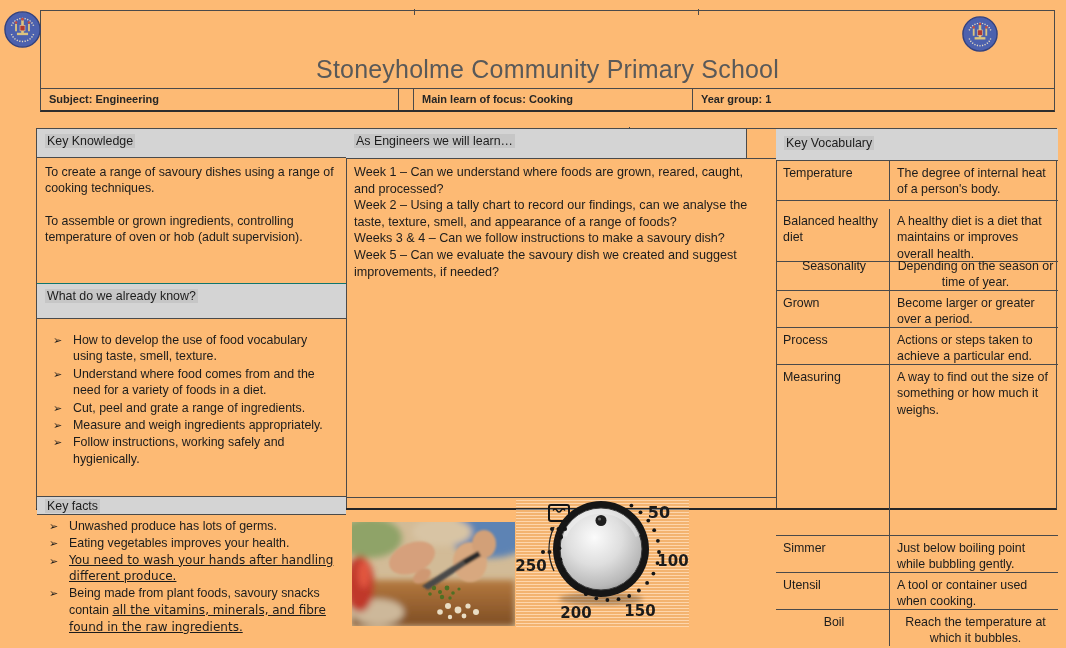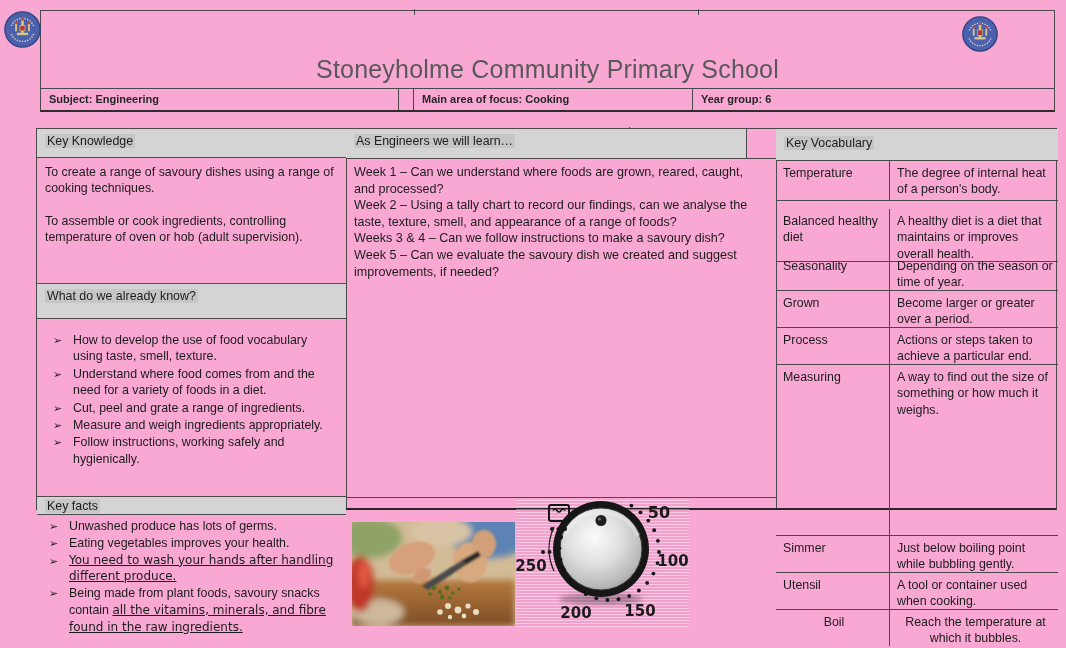--- a/index.html
+++ b/index.html
@@ -1,18 +1,18 @@
 <!DOCTYPE html>
 <html><head>
 <meta charset="utf-8">
 <style>
   * { margin:0; padding:0; box-sizing:border-box; }
   html,body { background:#ffffff; }
   body { font-family:"Liberation Sans", sans-serif; color:#1c1c1c; }
-  #page { position:relative; width:1066px; height:648px; background:#f9a8d4; overflow:hidden; }
+  #page { position:relative; width:1066px; height:648px; background:#fdba74; overflow:hidden; }
 
   
   #header-box { position:absolute; left:40px; top:10px; width:1015px; height:102px;
     border:1px solid #4a4a4a; border-bottom:2px solid #2d2d2d; }
   #school-title { position:absolute; left:0; right:0; bottom:26px; text-align:center;
     font-size:25px; color:#595959; letter-spacing:.2px; }
   #subject-row { position:absolute; left:0; right:0; bottom:0; height:22px;
     border-top:1px solid #4a4a4a; font-weight:bold; font-size:11px; color:#262626; }
   .subj-cell { position:absolute; top:0; height:100%; line-height:20px; padding-left:8px; overflow:hidden; white-space:nowrap; }
   #subj-1 { left:0; width:357px; }
@@ -74,22 +74,22 @@
 
 <div id="page">
 
   <div id="header-box">
     <div id="school-title">Stoneyholme Community Primary School</div>
     <span class="top-tick" style="left:373px;"></span>
     <span class="top-tick" style="left:657px;"></span>
     <div id="subject-row">
       <div class="subj-cell" id="subj-1">Subject: Engineering</div>
       <div id="subj-sliver"></div>
-      <div class="subj-cell" id="subj-2">Main area of focus: Cooking</div>
-      <div class="subj-cell" id="subj-3">Year group: 6</div>
+      <div class="subj-cell" id="subj-2">Main learn of focus: Cooking</div>
+      <div class="subj-cell" id="subj-3">Year group: 1</div>
     </div>
   </div>
 
   <div class="logo" id="logo-left">
     <svg width="37" height="37" viewBox="0 0 40 40">
       <circle cx="20" cy="20" r="19" fill="#4c61ae" stroke="#32417e" stroke-width="1.5"></circle>
       <path d="M 8,16 A 13 13 0 0 1 32,16" fill="none" stroke="rgba(255,240,200,.85)" stroke-width="1.6" stroke-dasharray="1.3,1.6"></path>
       <path d="M 8,25 A 13 13 0 0 0 32,25" fill="none" stroke="rgba(255,240,200,.85)" stroke-width="1.6" stroke-dasharray="1.3,1.6"></path>
       <rect x="18.6" y="10" width="2.8" height="14" fill="#dcc47e"></rect>
       <path d="M13,14 V22 M27,14 V22" stroke="#dcc47e" stroke-width="2"></path>
@@ -118,21 +118,21 @@
   <div id="main-table">
     <div class="vline" style="left:309px;"></div>
     <div class="vline" style="left:739px;"></div>
     <span class="top-tick" style="left:592px;"></span>
 
     <div class="cell hdr leftcol" id="kk-hdr">
       <span class="hl">Key Knowledge</span>
     </div>
     <div class="cell leftcol" id="kk-body">
       <p>To create a range of savoury dishes using a range of cooking techniques.</p>
-      <p>To assemble or cook ingredients, controlling temperature of oven or hob (adult supervision).</p>
+      <p>To assemble or grown ingredients, controlling temperature of oven or hob (adult supervision).</p>
     </div>
 
     <div class="cell hdr leftcol" id="wak-hdr">
       <span class="hl">What do we already know?</span>
     </div>
     <div class="cell leftcol" id="wak-list">
       <div class="b-item">
         <span class="b-marker">➢</span>
         <span>How to develop the use of food vocabulary using taste, smell, texture.</span>
       </div>
@@ -316,21 +316,21 @@
     </div>
 
     <div class="vrow" style="top:32px;height:40px;">
       <div class="vterm">Temperature</div>
       <div class="vdef">The degree of internal heat of a person's body.</div>
     </div>
     <div class="vrow" style="top:80px;height:53px;">
       <div class="vterm">Balanced healthy diet</div>
       <div class="vdef">A healthy diet is a diet that maintains or improves overall health.</div>
     </div>
-    <div class="vrow" style="top:125px;height:37px;">
+    <div class="vrow" style="top:125px;height:37px;text-align:center;">
       <div class="vterm">Seasonality</div>
       <div class="vdef">Depending on the season or time of year.</div>
     </div>
     <div class="vrow" style="top:162px;height:37px;">
       <div class="vterm">Grown</div>
       <div class="vdef">Become larger or greater over a period.</div>
     </div>
     <div class="vrow" style="top:199px;height:37px;">
       <div class="vterm">Process</div>
       <div class="vdef">Actions or steps taken to achieve a particular end.</div>

